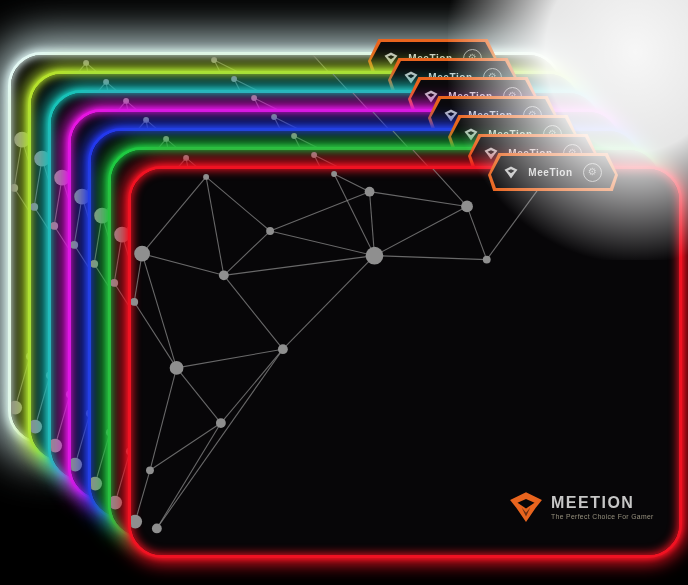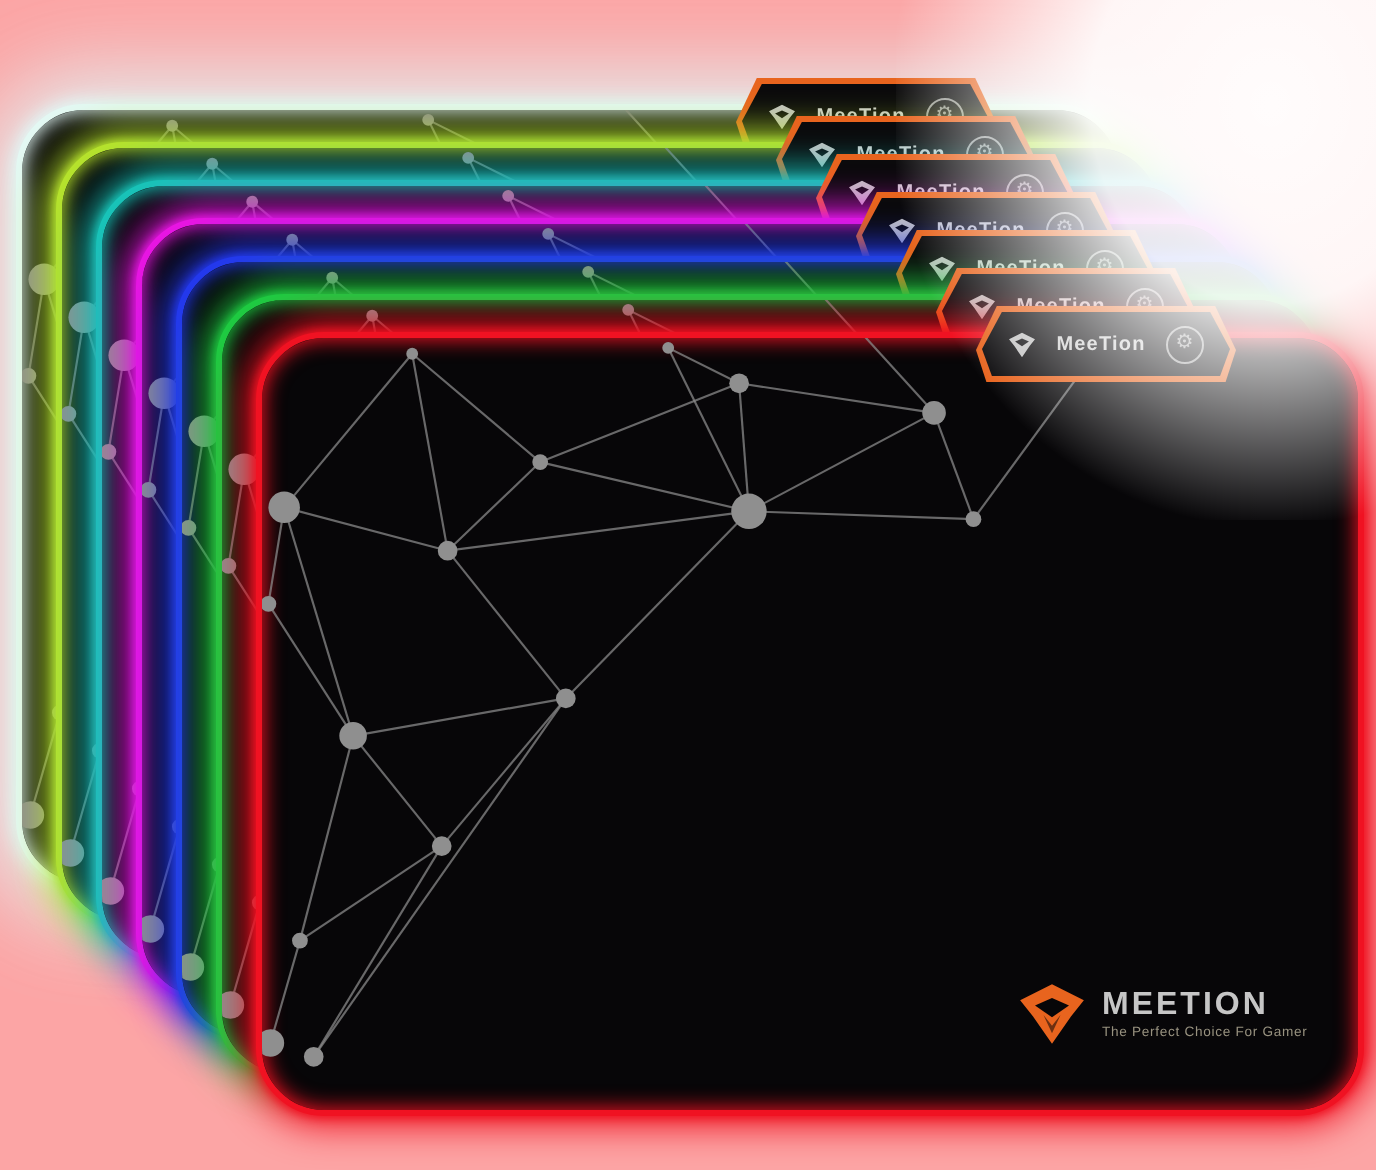--- a/index.html
+++ b/index.html
@@ -1,17 +1,17 @@
 <!DOCTYPE html>
 <html style="--accent: #e8641e;"><head>
 <meta charset="utf-8">
 <style>
   html,body{margin:0;padding:0;background:#ffffff;}
   .stage{
-    position:relative;width:688px;height:585px;overflow:hidden;background:#fca5a5;
+    position:relative;width:688px;height:585px;overflow:hidden;background:#000000;
     font-family:"Liberation Sans", sans-serif;
   }
   
   .pad{
     position:absolute;width:554px;height:392px;background:#070608;
     border:3px solid var(--c,#fff);border-radius:34px;box-sizing:border-box;
     overflow:hidden;
     box-shadow:0 0 5px 1px var(--c,#fff),0 0 18px 5px var(--c,#fff),inset 0 0 10px 1px var(--c,#fff);
   }
   .p0{left:8px;top:52px;box-shadow:0 0 42px 16px rgba(223,249,250,.85),0 0 8px 2px var(--c),inset 0 0 10px 1px var(--c);}

